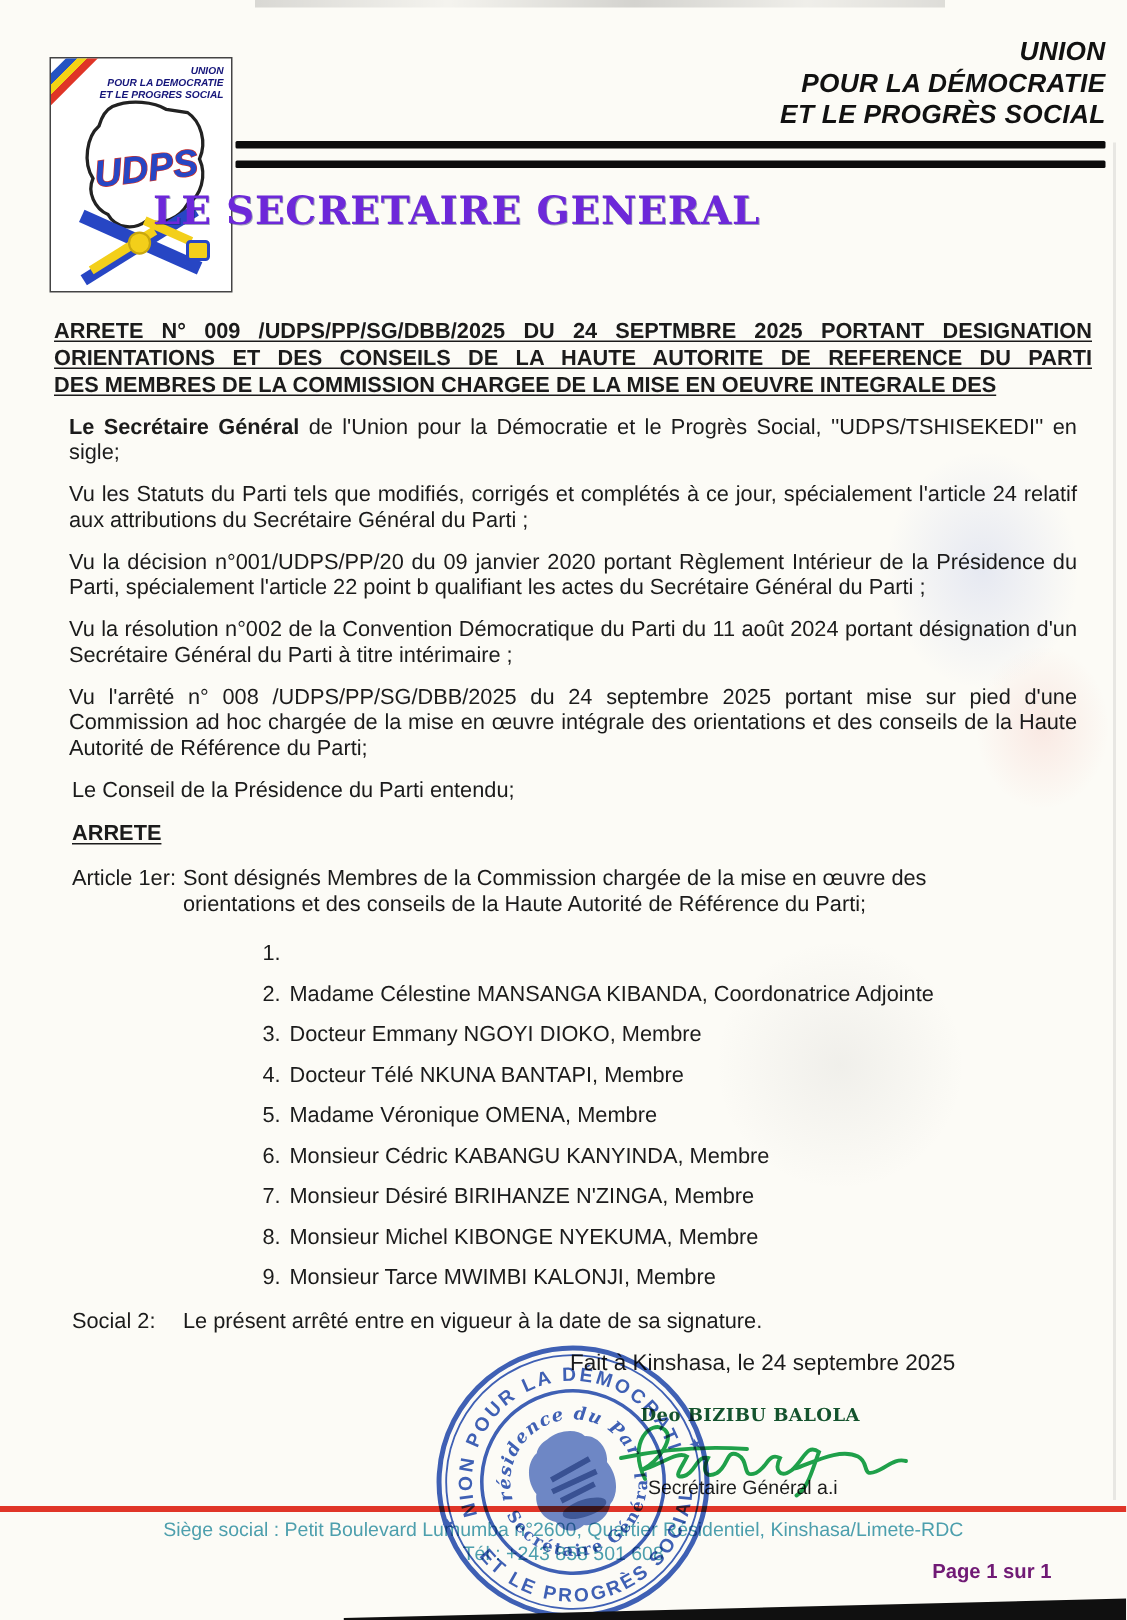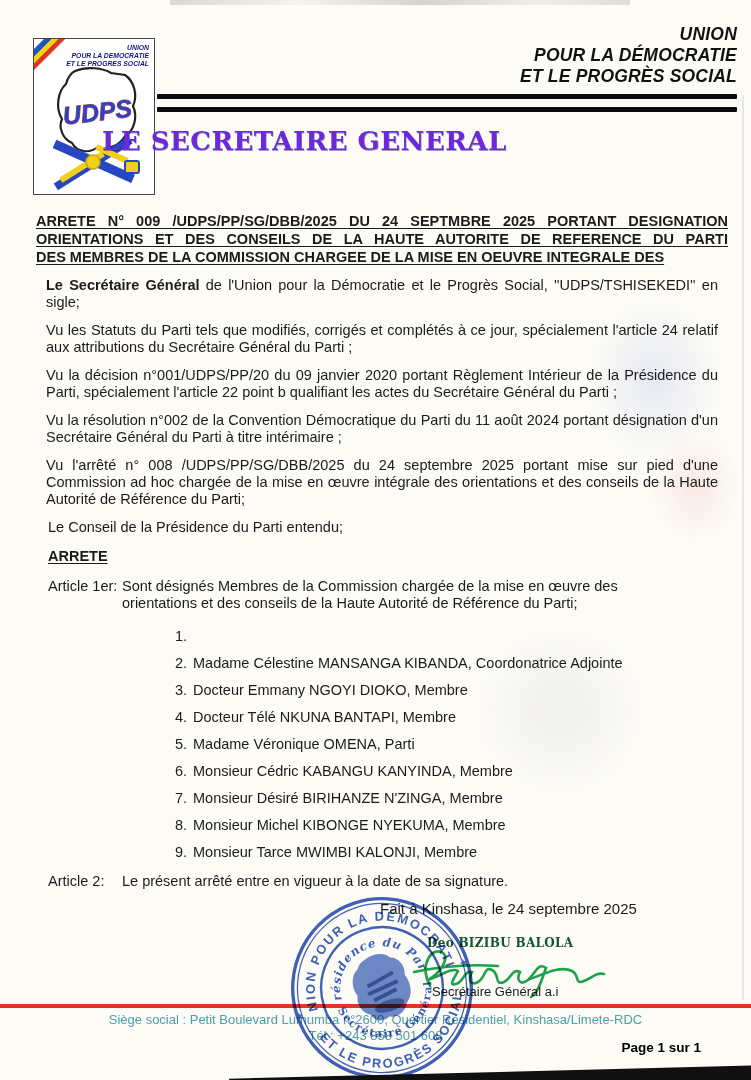--- a/index.html
+++ b/index.html
@@ -84,21 +84,21 @@
     transform:rotate(-18deg); opacity:.9; mix-blend-mode:multiply; }
   .stamp-outer { font-family:"Liberation Sans", sans-serif; font-weight:bold; font-size:13.5px; letter-spacing:2px; }
   .stamp-inner-top { font-family:"DejaVu Serif", serif; font-style:italic; font-weight:bold; font-size:12.5px; letter-spacing:1px; }
   .stamp-inner-bot { font-family:"DejaVu Serif", serif; font-weight:bold; font-size:11.5px; letter-spacing:1.5px; }
 
   
   .footer { position:absolute; left:0; right:0; top:1004px; z-index:1; }
   .footer-divider { height:3.5px; background:#e03528; }
   .footer-address { margin-top:4px; text-align:center; font-size:13px; color:#4d9fad; }
   .footer-phone { margin-top:1px; text-align:center; font-size:13px; color:#4d9fad; }
-  .page-number { position:absolute; right:50px; top:36px; font-size:13.5px; font-weight:600; color:#000000; }
+  .page-number { position:absolute; right:50px; top:36px; font-size:13.5px; font-weight:600; color:#701a75; }
 </style>
 </head>
 <body>
 
 <div class="page">
 
   <div class="scan-top"></div>
   <div class="edge-line"></div>
   <div class="ghost ghost-blue"></div>
   <div class="ghost ghost-red"></div>
@@ -188,21 +188,21 @@
           <span class="member-text">Docteur Emmany NGOYI DIOKO, Membre</span>
         </div>
 
         <div class="member-row">
           <span class="member-num">4.</span>
           <span class="member-text">Docteur Télé NKUNA BANTAPI, Membre</span>
         </div>
 
         <div class="member-row">
           <span class="member-num">5.</span>
-          <span class="member-text">Madame Véronique OMENA, Parti</span>
+          <span class="member-text">Madame Véronique OMENA, Membre</span>
         </div>
 
         <div class="member-row">
           <span class="member-num">6.</span>
           <span class="member-text">Monsieur Cédric KABANGU KANYINDA, Membre</span>
         </div>
 
         <div class="member-row">
           <span class="member-num">7.</span>
           <span class="member-text">Monsieur Désiré BIRIHANZE N'ZINGA, Membre</span>
@@ -213,21 +213,21 @@
           <span class="member-text">Monsieur Michel KIBONGE NYEKUMA, Membre</span>
         </div>
 
         <div class="member-row">
           <span class="member-num">9.</span>
           <span class="member-text">Monsieur Tarce MWIMBI KALONJI, Membre</span>
         </div>
       </div>
 
     <div class="article-row art2">
-      <div class="art-label">Article 2:</div>
+      <div class="art-label">Social 2:</div>
       <div class="art-text">Le présent arrêté entre en vigueur à la date de sa signature.</div>
     </div>
   </div>
 
   <div class="place-date">Fait à Kinshasa, le 24 septembre 2025</div>
   <div class="signer-name">Deo BIZIBU BALOLA</div>
 
   <svg class="signature-svg" width="210" height="58" viewBox="0 0 210 58">
     <g fill="none" stroke="#1fa34c" stroke-width="2.6" stroke-linecap="round">
       <path d="M6,30 C34,24 62,22 90,24"></path>

